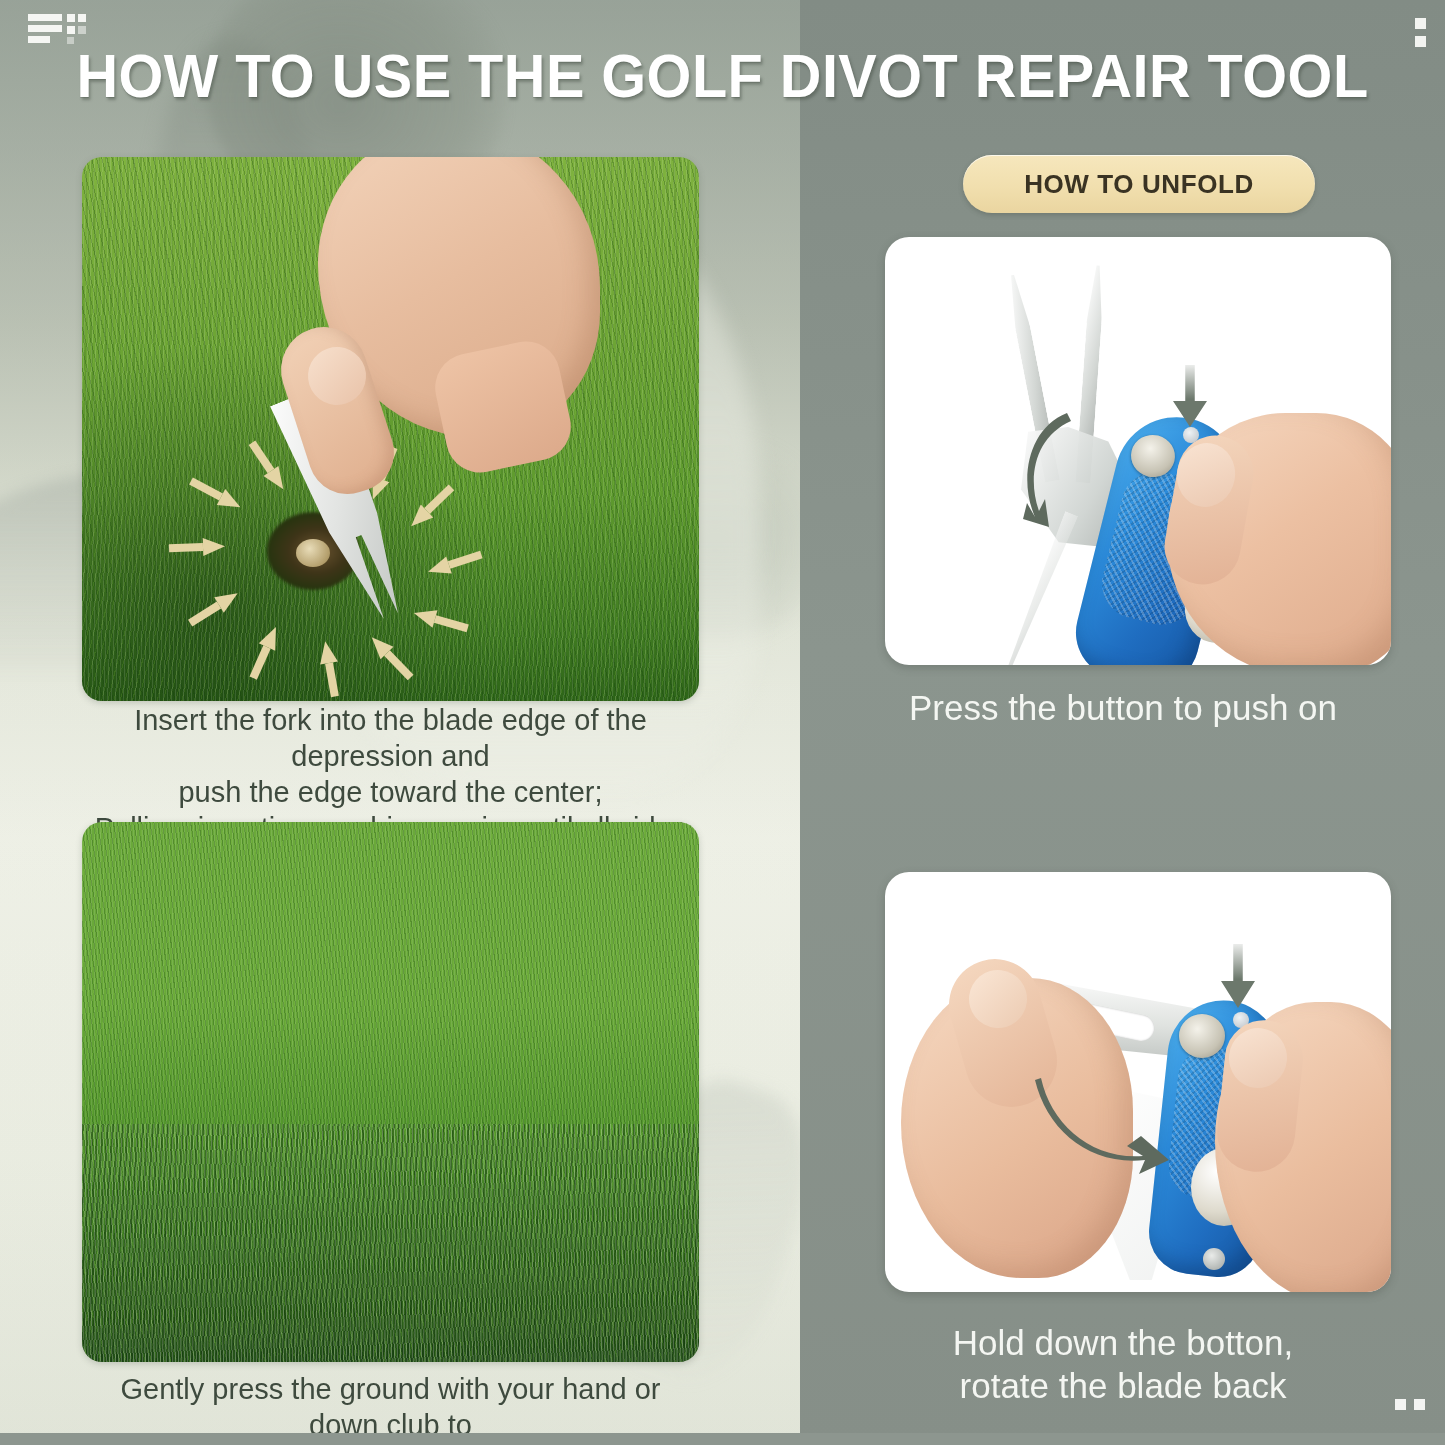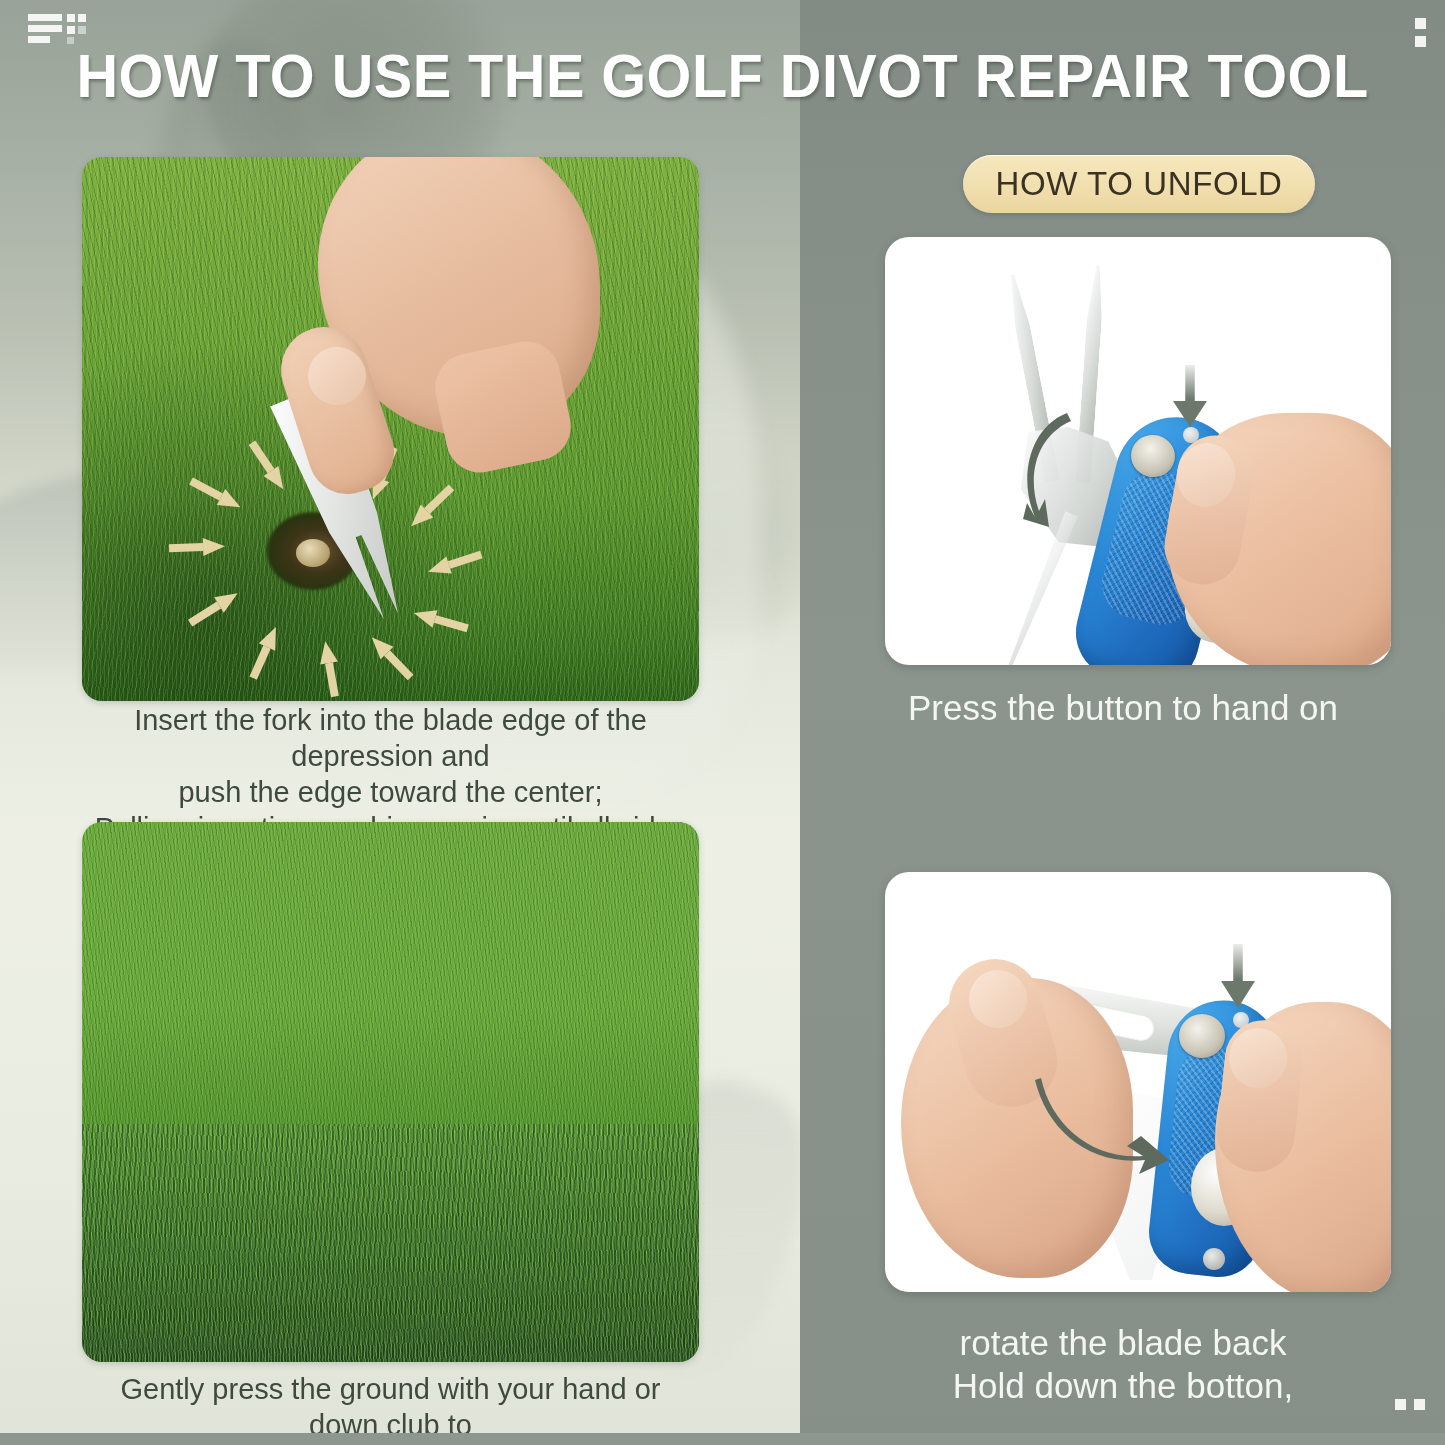--- a/index.html
+++ b/index.html
@@ -131,21 +131,21 @@
     transform:rotate(-22deg);clip-path:polygon(6% 0,94% 0,84% 58%,60% 100%,54% 64%,46% 64%,40% 100%,16% 58%);
     box-shadow:0 2px 4px rgba(0,0,0,.25);}
   .t1-slot{position:absolute;left:248px;top:250px;width:22px;height:74px;border-radius:12px;
     background:#5e8a34;transform:rotate(-22deg);}
 
   
   .badge{position:absolute;height:58px;border-radius:29px;
     background:linear-gradient(180deg,#f6e7bd 0%,#f1dfae 55%,#ead5a0 100%);
     box-shadow:0 2px 5px rgba(60,70,60,.30), inset 0 1px 0 rgba(255,255,255,.7);
     display:flex;align-items:center;justify-content:center;}
-  .badge span{font-weight:400;font-size:33px;letter-spacing:.6px;color:#3a3323;}
+  .badge span{font-weight:700;font-size:26px;letter-spacing:.6px;color:#3a3323;}
   .badge-unfold{left:963px;top:155px;width:352px;}
   .badge-fold{left:963px;top:788px;width:352px;}
 
   .card{position:absolute;background:#ffffff;border-radius:24px;overflow:hidden;
     box-shadow:0 3px 8px rgba(60,70,60,.28);}
   .card-unfold{left:885px;top:237px;width:506px;height:428px;}
   .card-fold{left:885px;top:872px;width:506px;height:420px;}
 
   .cap{position:absolute;text-align:center;color:#f4f6f2;font-weight:400;}
   .cap-unfold{left:805px;top:688px;width:636px;font-size:35px;}
@@ -341,21 +341,21 @@
     <div class="u-thumbnail"></div>
     <div class="u-arrow-down"></div>
     <div class="u-rot">
       <svg viewBox="0 0 74 136">
         <path d="M62 18 C22 34 14 86 30 122 L22 108 L18 124 L44 132 L40 104 L34 116 C22 82 30 42 66 26 Z" fill="#5e6a5e"></path>
       </svg>
     </div>
   </div>
 
   <div class="cap cap-unfold">
-    <div>Press the button to hand on</div>
+    <div>Press the button to push on</div>
   </div>
 
 
   <div class="card card-fold">
     <div class="f-blade"></div>
     <div class="f-slot"></div>
     <div class="f-ghost"></div>
     <div class="f-handle"></div>
     <div class="f-texture"></div>
     <div class="f-marker"></div>
@@ -370,17 +370,17 @@
     <div class="f-nail-r"></div>
     <div class="f-arrow-down"></div>
     <div class="f-rot">
       <svg viewBox="0 0 150 110">
         <path d="M6 10 C16 56 56 92 108 88 L92 78 L106 68 L134 92 L104 106 L110 92 C54 98 12 62 0 12 Z" fill="#5e6a5e"></path>
       </svg>
     </div>
   </div>
 
   <div class="cap cap-fold">
+    <div>Hold down the botton,</div>
     <div>rotate the blade back</div>
-    <div>Hold down the botton,</div>
   </div>
 
 </div>
 
 </body></html>

